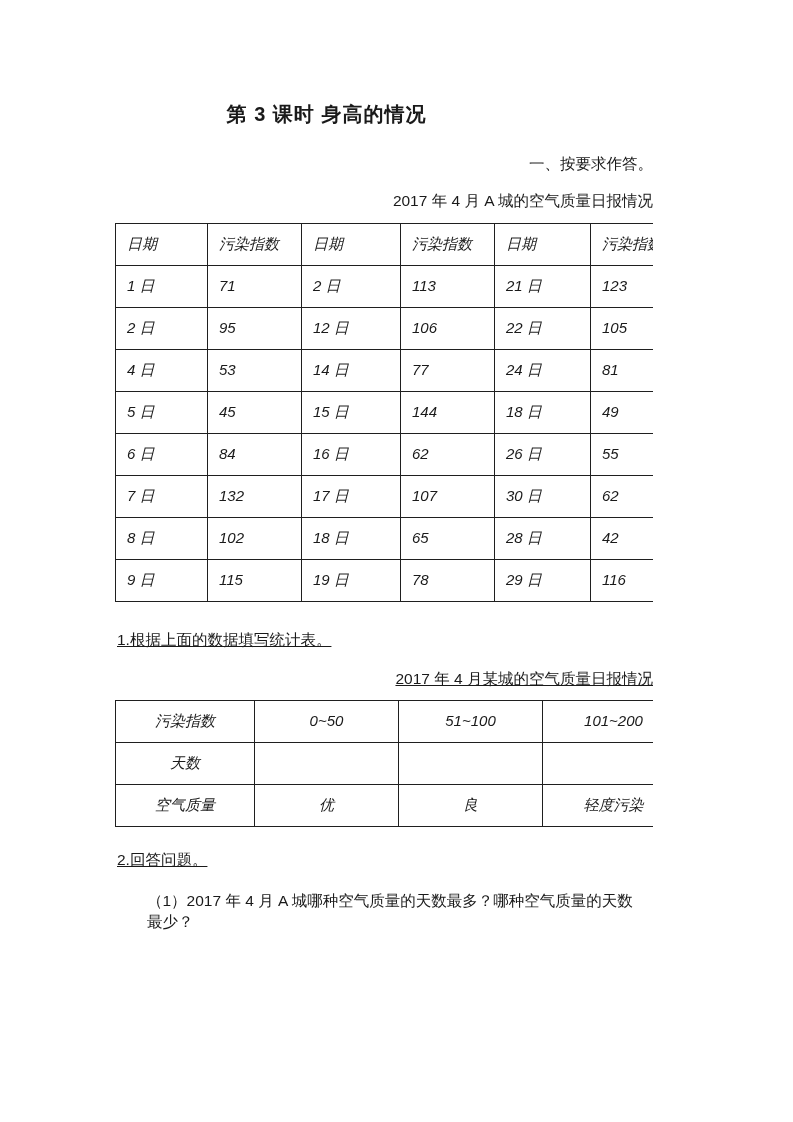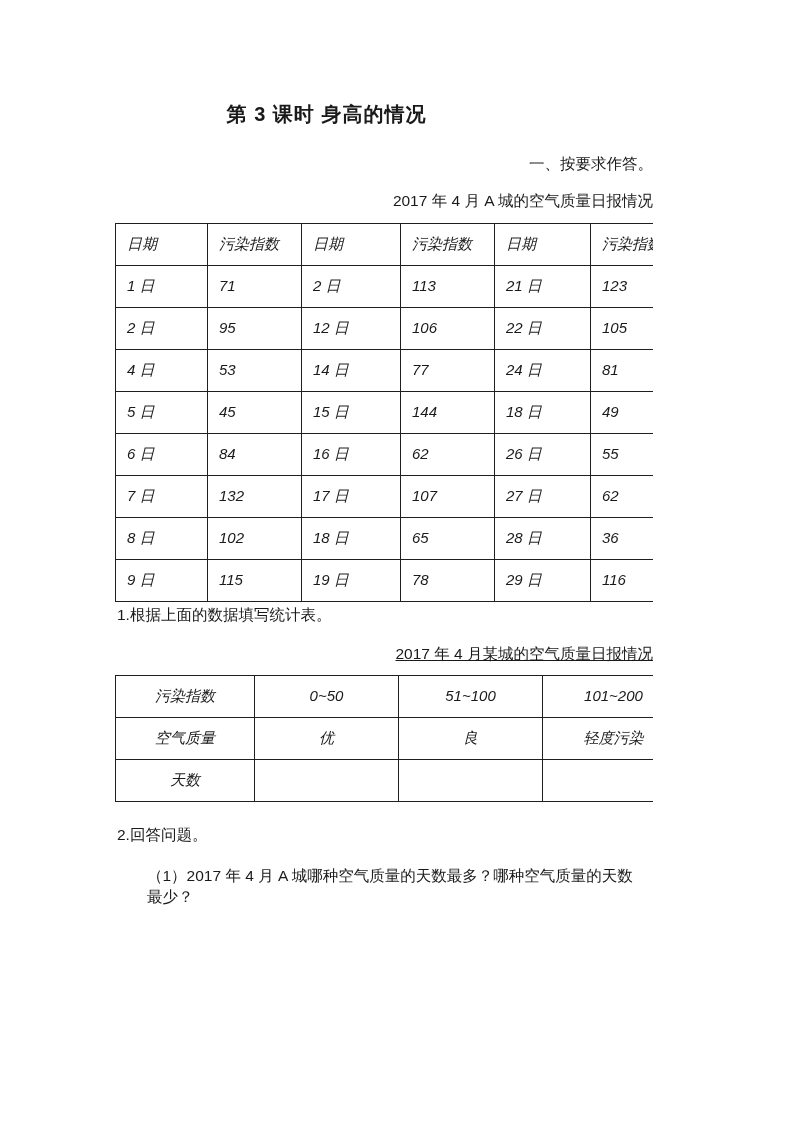--- a/index.html
+++ b/index.html
@@ -49,21 +49,21 @@
     font-size: 15px;
     overflow: hidden;
     white-space: nowrap;
   }
   .aqi-table { width: 568px; }
   .aqi-table td { text-align: left; padding: 0 4px 0 11px; }
 
   .summary-table { width: 569px; margin-top: 10px; }
   .summary-table td { text-align: center; padding: 0 4px; }
 
-  .task-line { margin: 3px 0 0 117px; }
+  .task-line { margin: 28px 0 0 117px; text-decoration: underline; }
   .task-2 { margin-top: 23px; }
   .question-line { margin: 20px 5px 0 147px; }
 </style>
 </head>
 <body>
 
 <div class="page">
 
   <h1 class="doc-title">第 3 课时 身高的情况</h1>
 
@@ -127,30 +127,30 @@
           <td>16 日</td>
           <td>62</td>
           <td>26 日</td>
           <td>55</td>
         </tr>
         <tr>
           <td>7 日</td>
           <td>132</td>
           <td>17 日</td>
           <td>107</td>
-          <td>27 日</td>
+          <td>30 日</td>
           <td>62</td>
         </tr>
         <tr>
           <td>8 日</td>
           <td>102</td>
           <td>18 日</td>
           <td>65</td>
           <td>28 日</td>
-          <td>36</td>
+          <td>42</td>
         </tr>
         <tr>
           <td>9 日</td>
           <td>115</td>
           <td>19 日</td>
           <td>78</td>
           <td>29 日</td>
           <td>116</td>
         </tr>
       </tbody>
@@ -168,30 +168,30 @@
       <col style="width:142px">
     </colgroup>
     <tbody>
         <tr>
           <td>污染指数</td>
           <td>0~50</td>
           <td>51~100</td>
           <td>101~200</td>
         </tr>
         <tr>
+          <td>天数</td>
+          <td></td>
+          <td></td>
+          <td></td>
+        </tr>
+        <tr>
           <td>空气质量</td>
           <td>优</td>
           <td>良</td>
           <td>轻度污染</td>
-        </tr>
-        <tr>
-          <td>天数</td>
-          <td></td>
-          <td></td>
-          <td></td>
         </tr>
       </tbody>
   </table>
 
   <div class="task-line task-2">2.回答问题。</div>
 
   <div class="question-line">（1）2017 年 4 月 A 城哪种空气质量的天数最多？哪种空气质量的天数最少？</div>
 
 </div>
 

